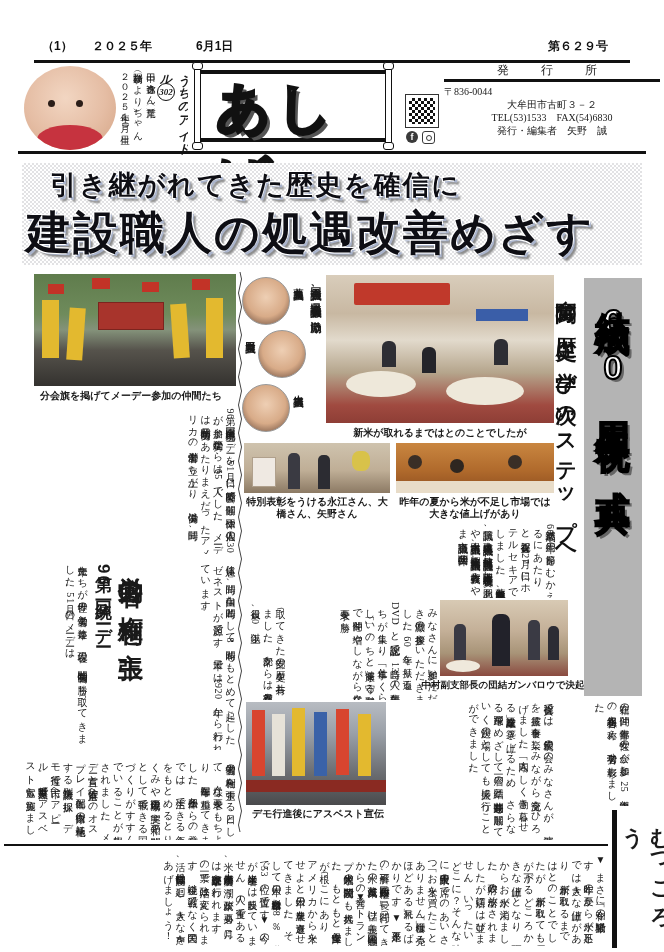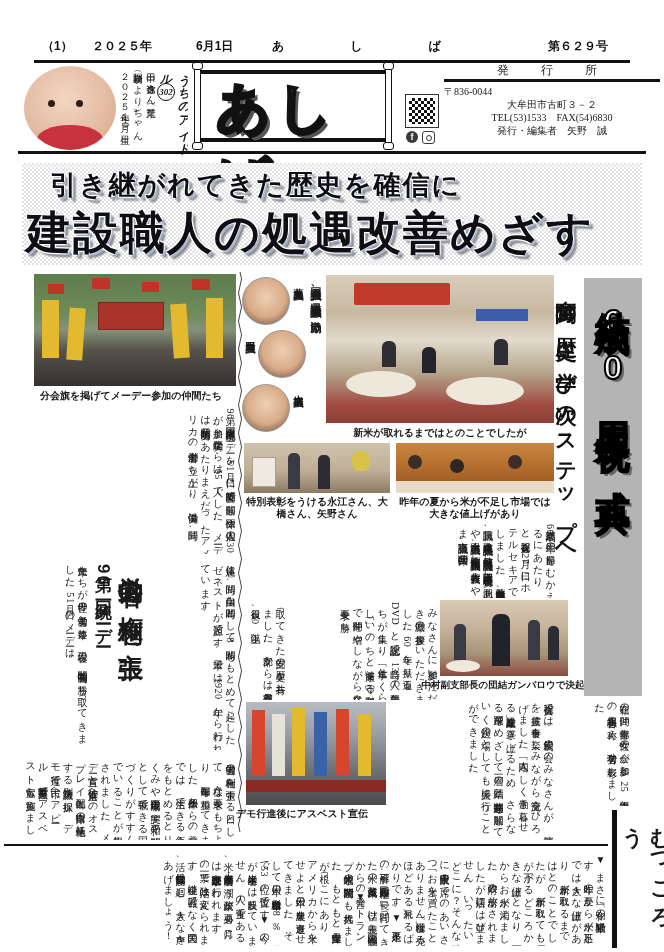--- a/index.html
+++ b/index.html
@@ -64,21 +64,20 @@
              letter-spacing:3px;padding:2px 2px;}
 </style>
 </head>
 <body>
 
 <div class="page">
 
   <span class="abs topline" style="left:42px;top:38px;">（1）</span>
   <span class="abs topline" style="left:92px;top:38px;">２０２５年</span>
   <span class="abs topline" style="left:196px;top:38px;">6月1日</span>
-  <span class="abs topline" style="left:272px;top:38px;letter-spacing:14px;">あ　　し　　ば</span>
   <span class="abs topline" style="left:548px;top:38px;">第６２９号</span>
   <div class="abs rule" style="left:34px;top:60px;width:596px;height:2.5px;"></div>
 
   <div class="abs baby" style="left:24px;top:66px;width:92px;height:84px;">
     <div class="eye" style="left:24px;top:34px;"></div>
     <div class="eye" style="left:52px;top:34px;"></div>
     <div class="bib"></div>
   </div>
   <div class="abs v" style="left:118px;top:66px;height:84px;">
     <div class="idol-series">
@@ -151,21 +150,21 @@
 
   <div class="ph" style="left:246px;top:702px;width:140px;height:103px;background:linear-gradient(180deg,#b8bcc2 0%,#9aa0a8 30%,#6a6c70 70%,#4a4a4c 100%);">
     <div style="left:6px;top:8px;width:13px;height:66px;background:#d8452f;"></div>
     <div style="left:26px;top:12px;width:13px;height:62px;background:#e6e2d8;"></div>
     <div style="left:46px;top:6px;width:13px;height:68px;background:#e3b92f;"></div>
     <div style="left:68px;top:10px;width:13px;height:64px;background:#3a62a8;"></div>
     <div style="left:90px;top:7px;width:13px;height:66px;background:#d8452f;"></div>
     <div style="left:112px;top:12px;width:13px;height:62px;background:#e3b92f;"></div>
     <div style="left:0;top:78px;width:140px;height:12px;background:#8a2a22;"></div>
   </div>
-  <div class="abs cap" style="left:228px;top:808px;width:148px;">デモ行進後にアスベスト宣伝</div>
+  <div class="abs cap" style="left:244px;top:808px;width:148px;">デモ行進後にアスベスト宣伝</div>
 
   <div class="abs anniv-strip" style="left:584px;top:278px;width:58px;height:418px;">
     <div class="abs v anniv-head" style="left:6px;top:8px;height:404px;">結成60周年祝い式典</div>
   </div>
   <div class="abs v anniv-sub" style="left:552px;top:284px;height:410px;">奮闘の歴史に学び次のステップへ</div>
 
   <div class="abs portrait" style="left:242px;top:277px;width:46px;height:46px;"></div>
   <div class="abs v plabel" style="left:291px;top:280px;height:58px;">藤丸議員</div>
   <div class="abs portrait" style="left:258px;top:330px;width:46px;height:46px;"></div>
   <div class="abs v plabel" style="left:243px;top:333px;height:58px;">野田議員</div>

